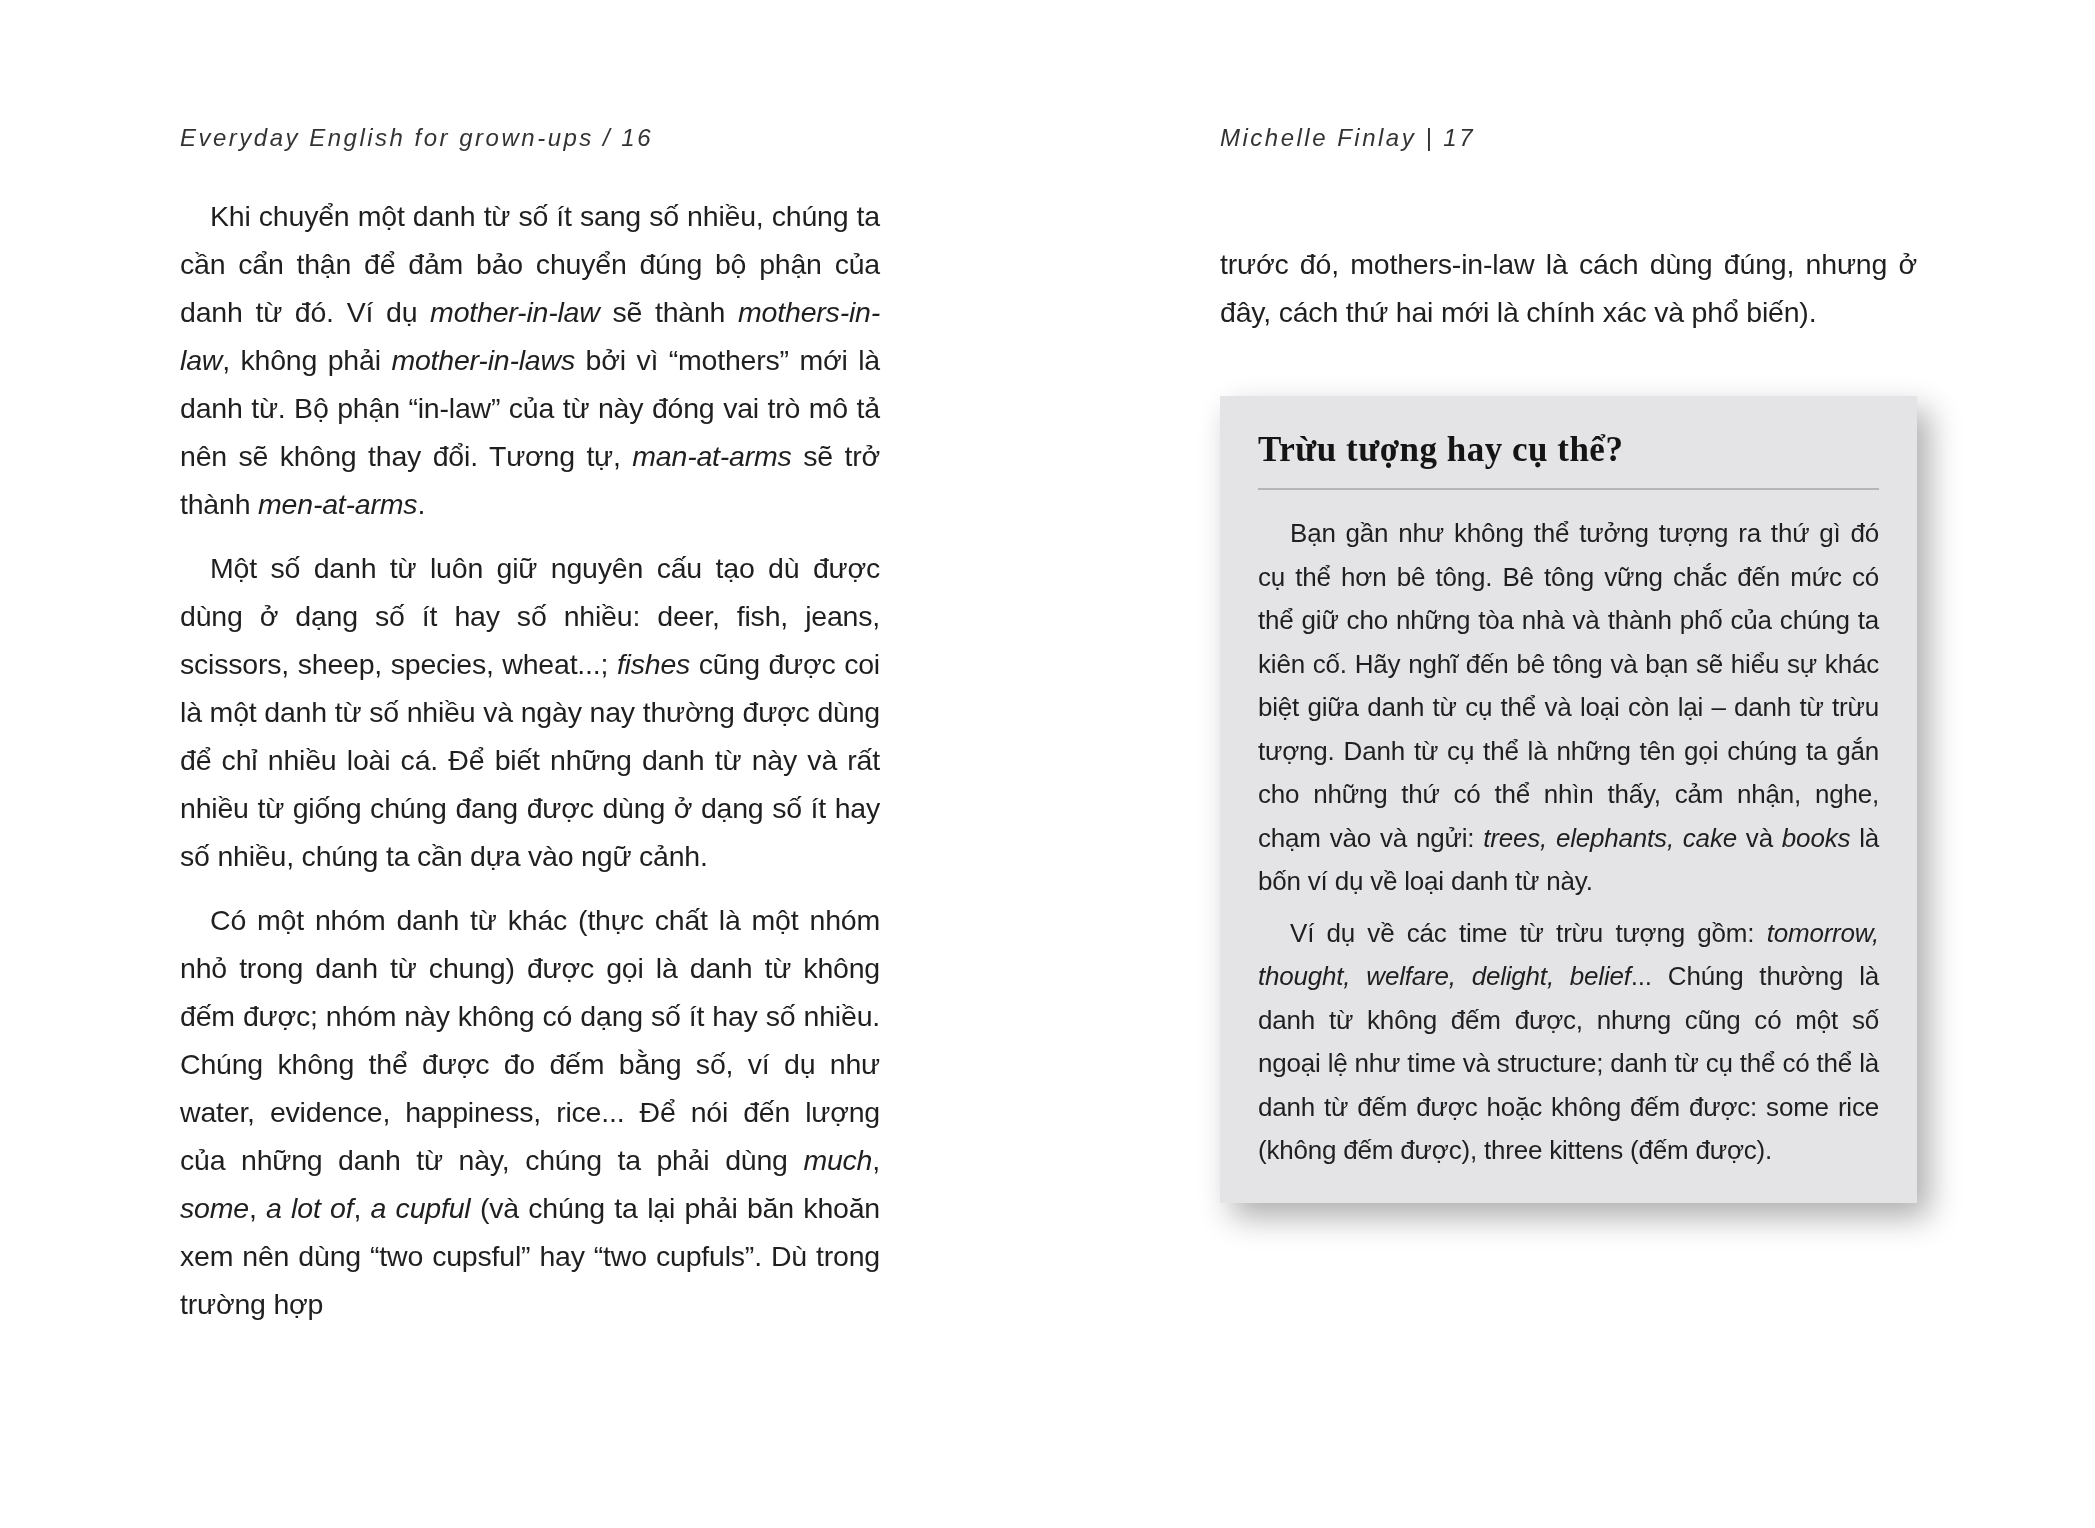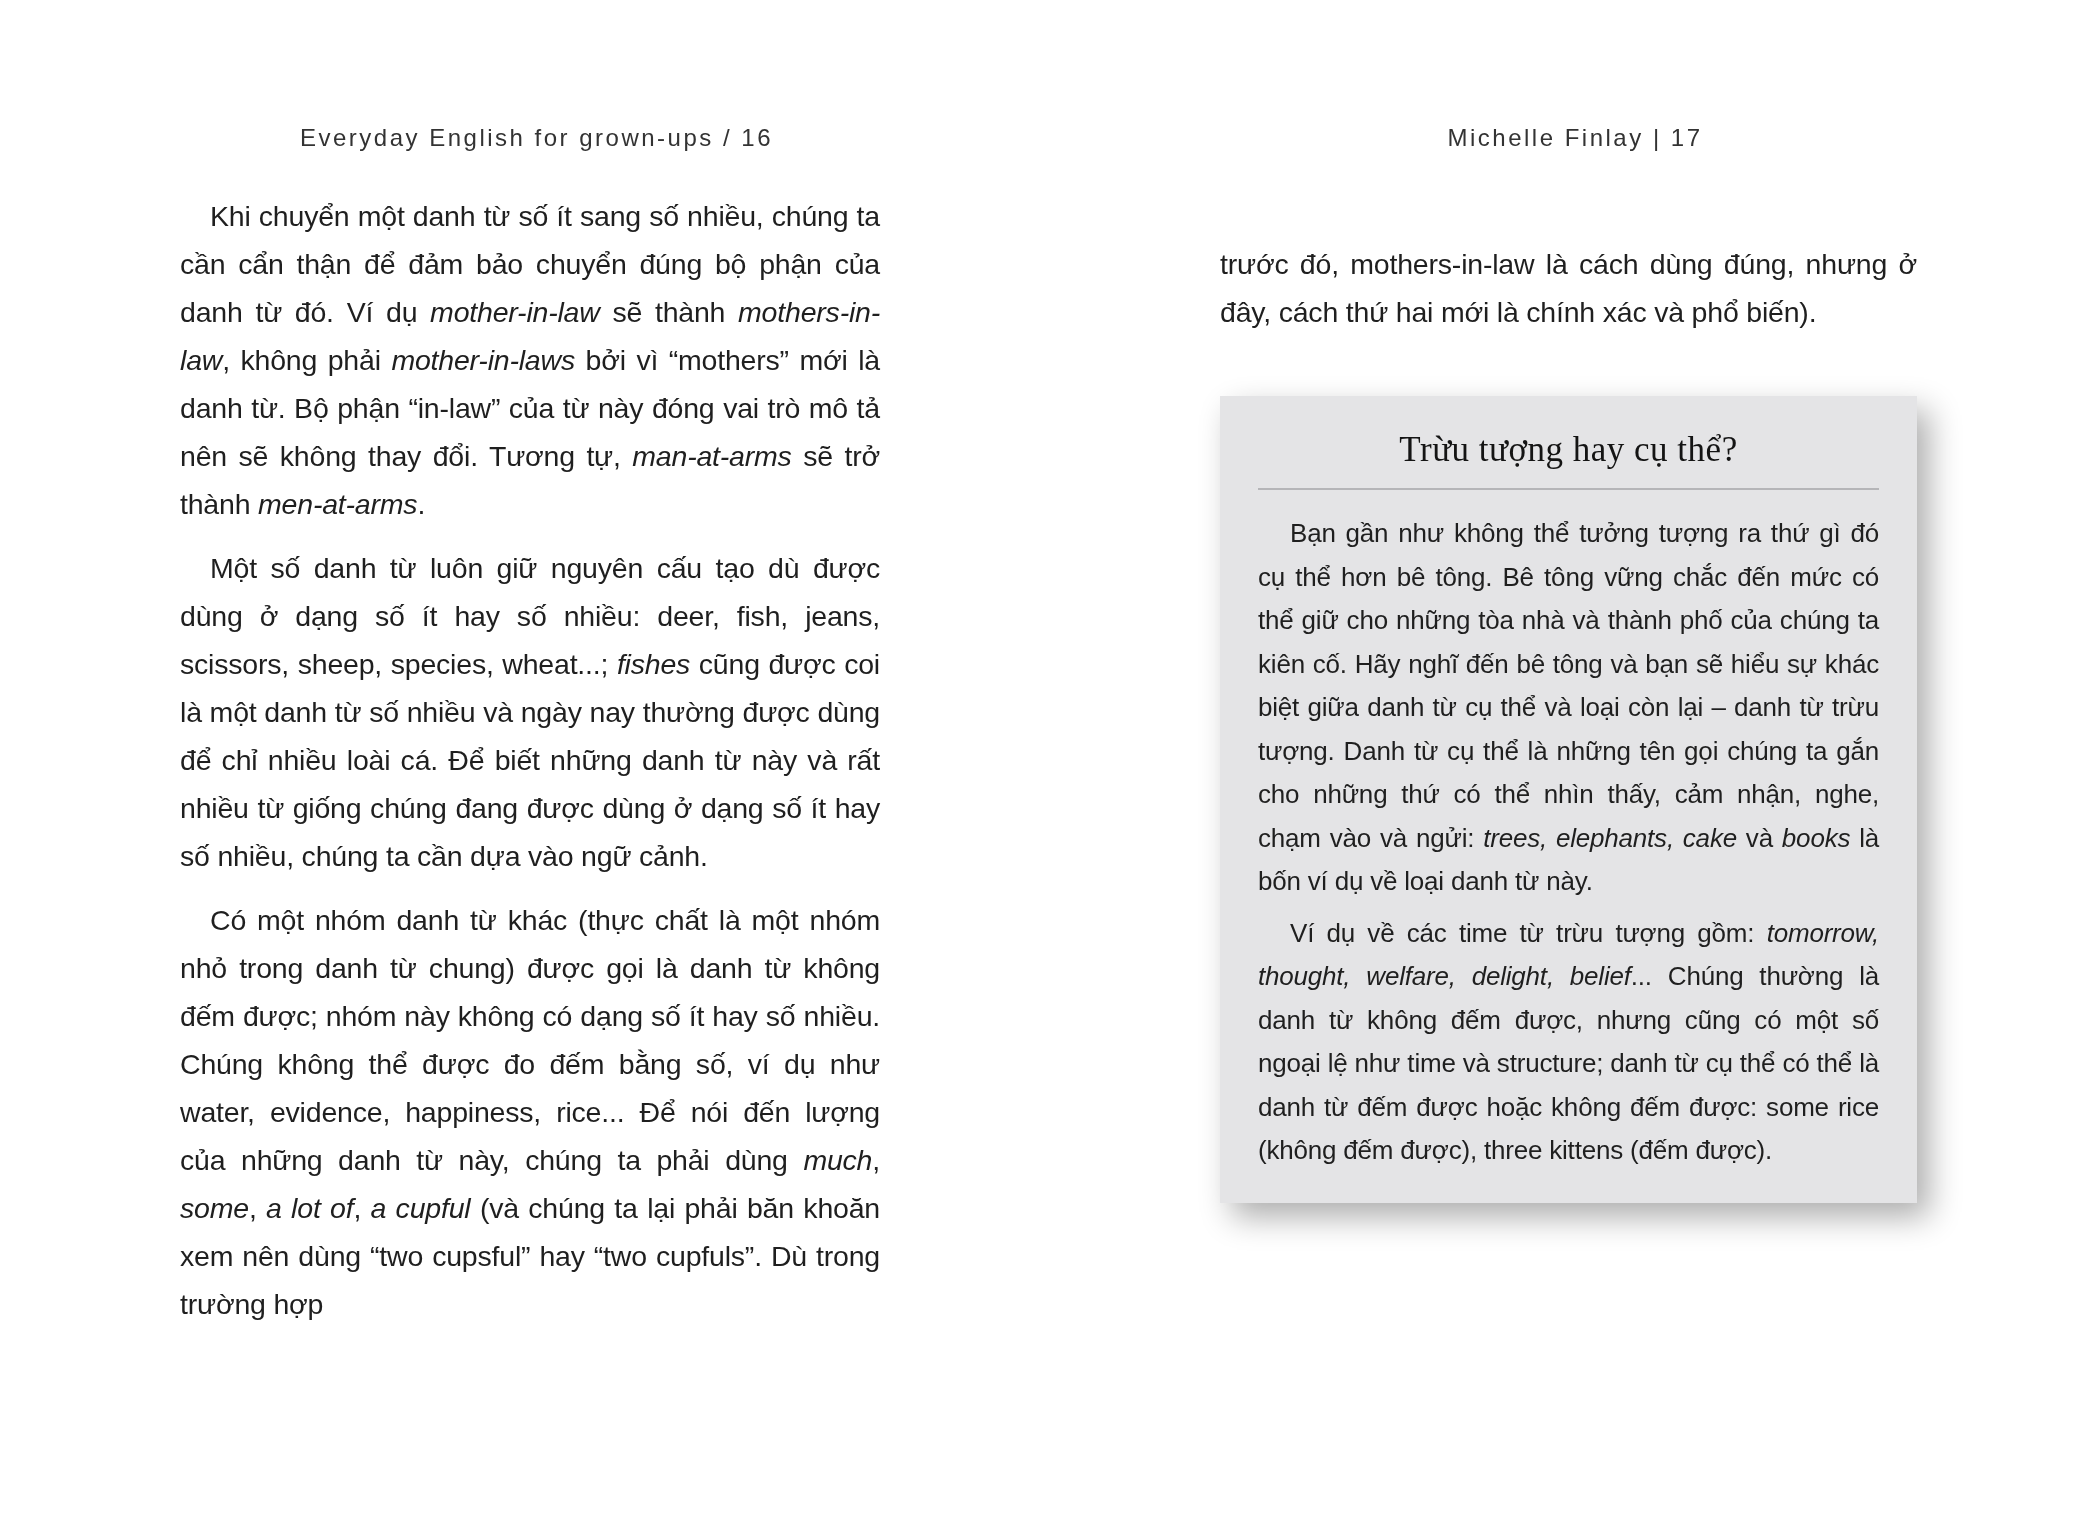--- a/index.html
+++ b/index.html
@@ -16,27 +16,27 @@
     font-family:"Liberation Sans", sans-serif;
     color:var(--text);
     position:relative;
     overflow:hidden;
   }
   .canvas{position:absolute;inset:0;}
   .page{position:absolute;top:0;height:1528px;}
   .page-left{left:180px;width:700px;}
   .page-right{left:1220px;width:697px;}
   .running-head{
-    position:absolute;top:124px;left:13px;right:0;
-    text-align:center;
+    position:absolute;top:124px;left:0;right:0;
     font-size:24px;
     letter-spacing:2.5px;
     font-weight:400;
     color:var(--header-text);
     white-space:nowrap;
+    font-style:italic;
   }
   .body-col{
     position:absolute;top:192px;left:0;right:0;
   }
   .body-col p{
     margin:0 0 16px 0;
     font-size:28.5px;
     line-height:48px;
     letter-spacing:-0.2px;
     text-align:justify;
@@ -49,23 +49,23 @@
   .callout{
     margin-top:60px;
     background:var(--box-background);
     padding:26px 38px 30px 38px;
     min-height:734px;
     box-sizing:border-box;
     box-shadow:12px 14px 30px rgba(0,0,0,0.32);
   }
   .callout-title{
     font-family:"Liberation Serif", serif;
-    font-weight:400;
+    font-weight:700;
     font-size:35px;
-    text-align:center;
+    text-align:left;
     color:#141414;
     letter-spacing:0.5px;
     margin-top:8px;
   }
   .callout-rule{
     border:0;
     border-top:2px solid var(--divider);
     margin:18px 0 22px 0;
   }
   .callout p{

